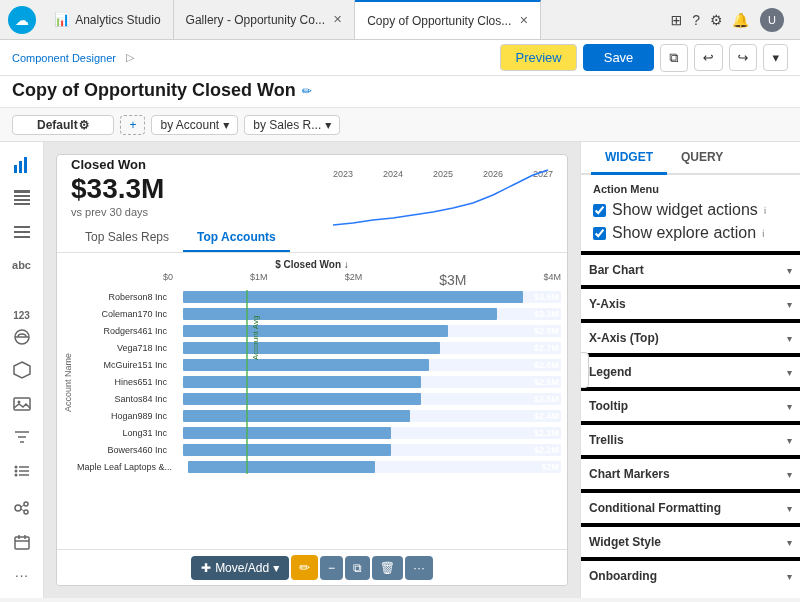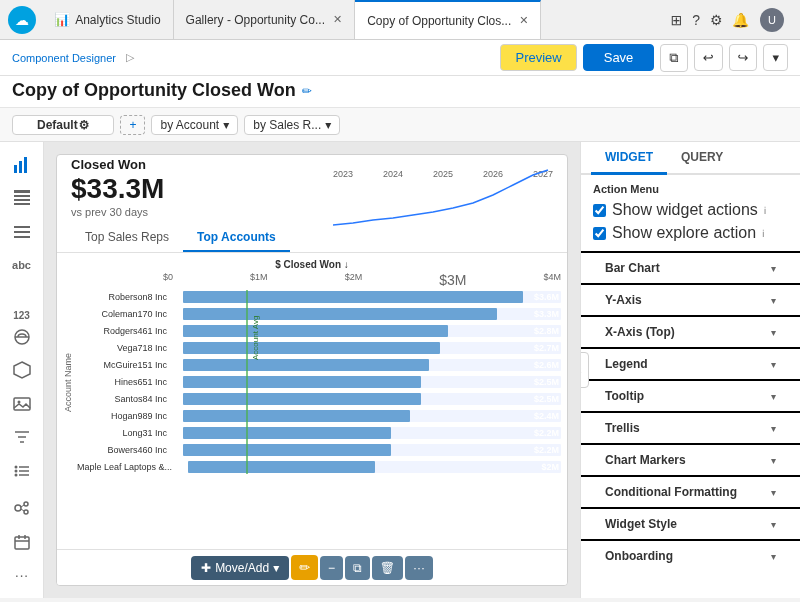--- a/index.html
+++ b/index.html
@@ -369,22 +369,22 @@
     .panel-checkbox-label {
       font-size: 16px;
       color: #333;
     }
     .info-icon {
       font-size: 10px;
       color: #888;
       cursor: pointer;
     }
     .panel-accordion {
-      border-top: 2px solid #000000;
-      padding: 8px 24px;
+      border-top: 4px solid #000000;
+      padding: 8px 8px;
       display: flex;
       align-items: center;
       justify-content: space-between;
       cursor: pointer;
     }
     .panel-accordion-label {
       font-size: 12px;
       font-weight: 600;
       color: #333;
     }

